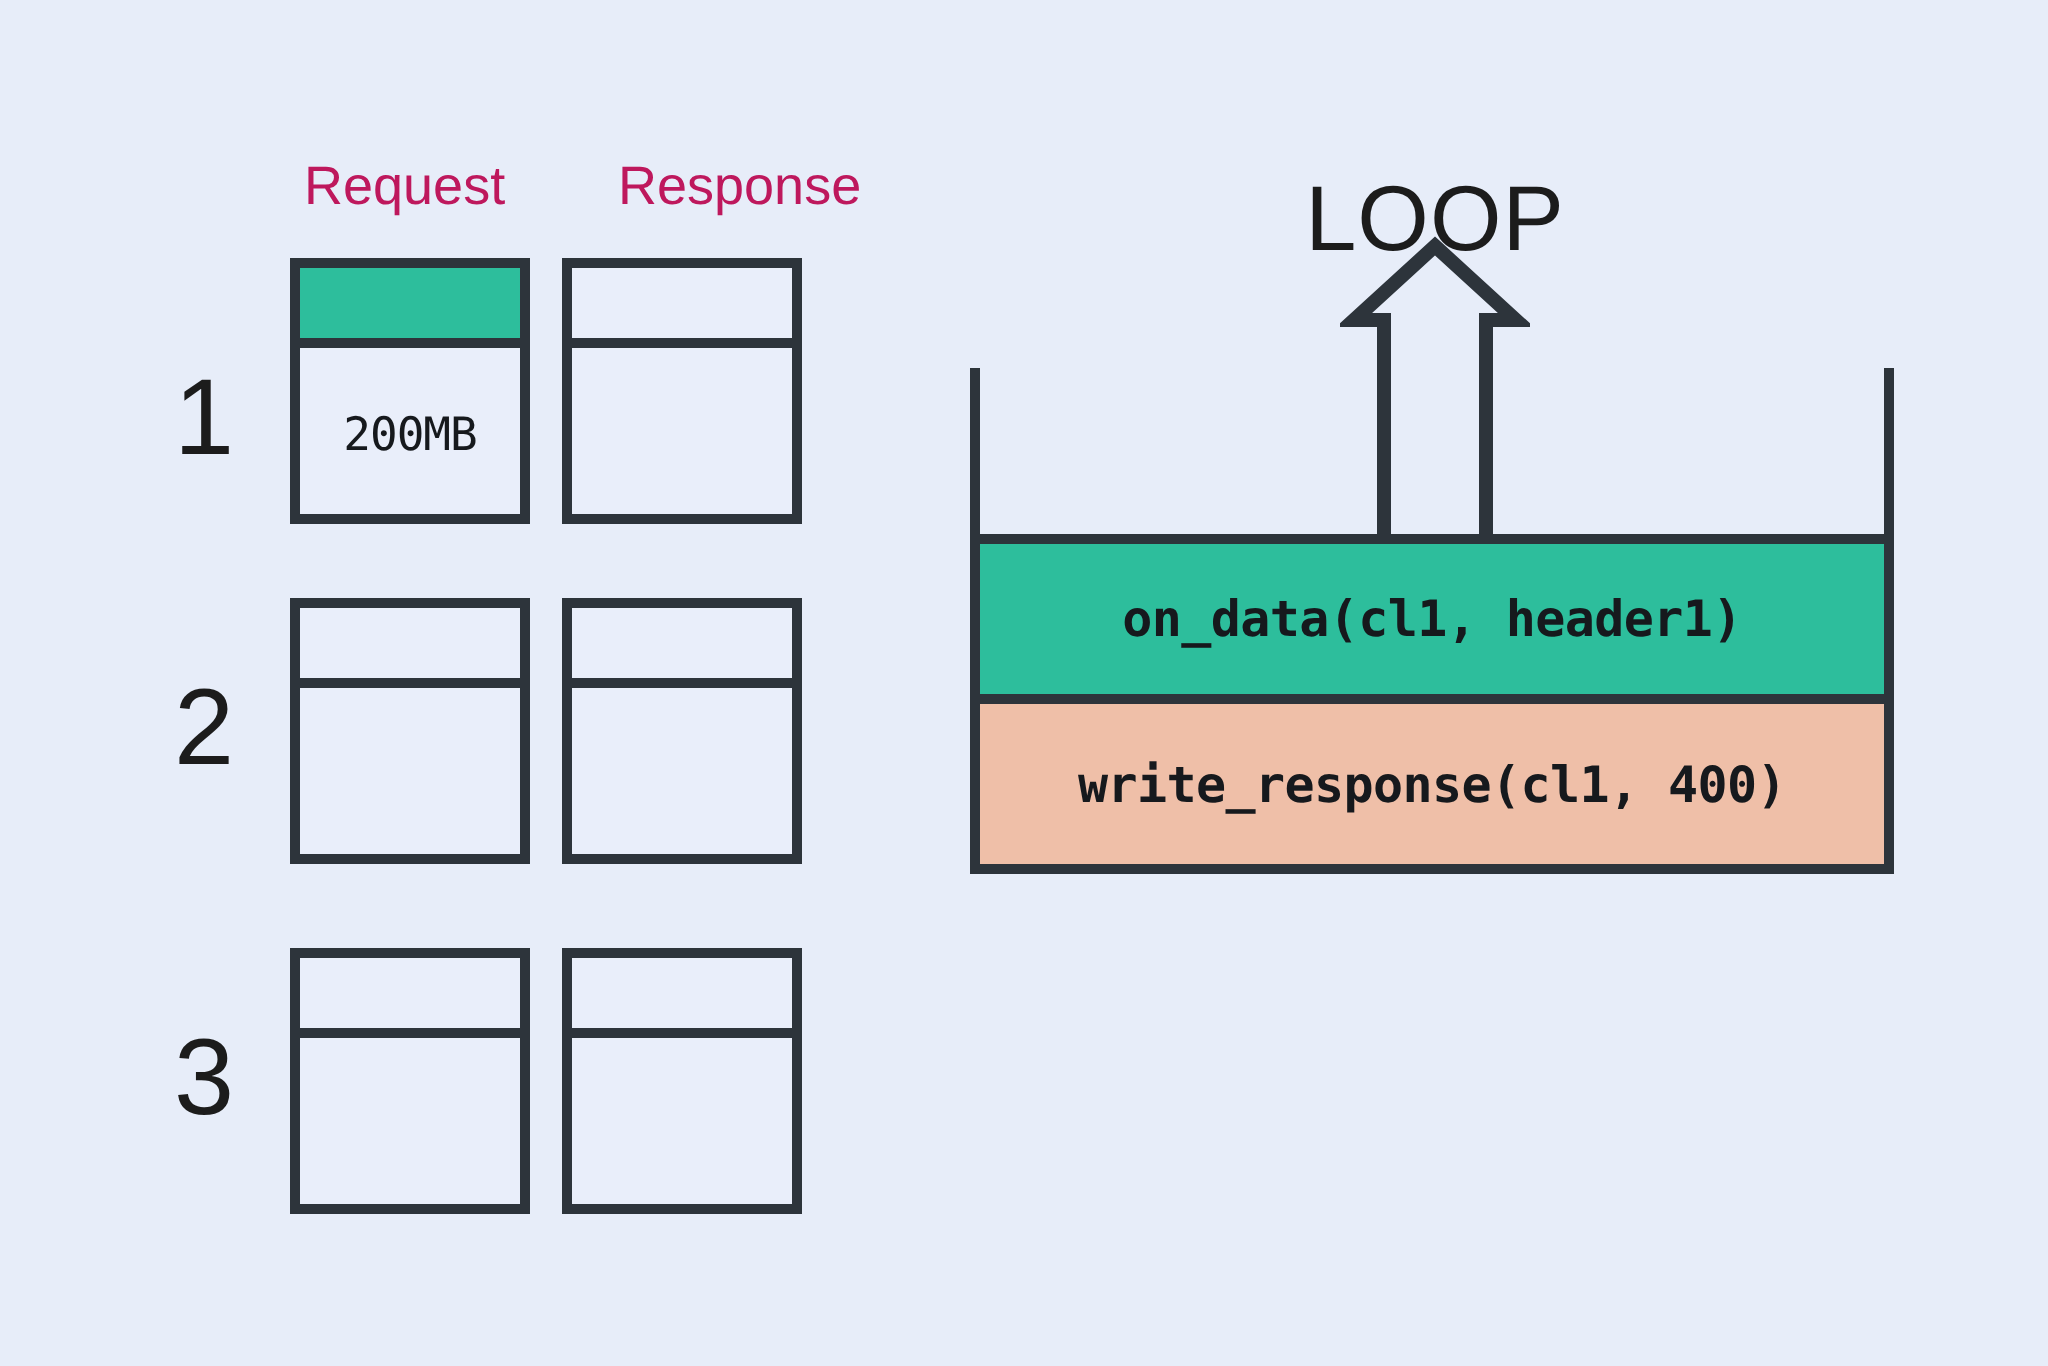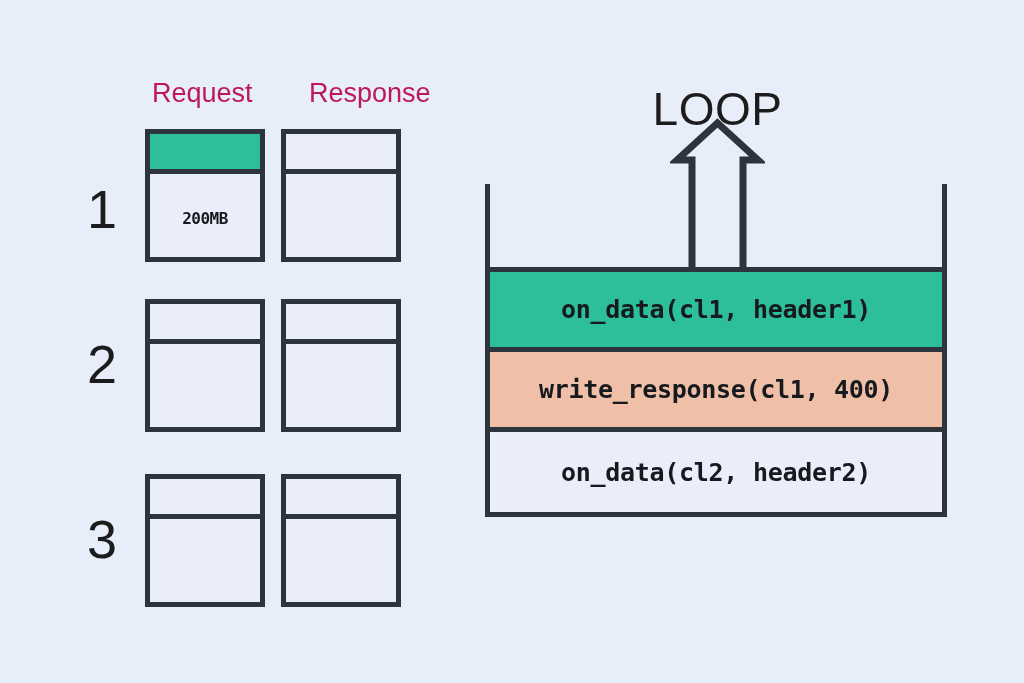--- a/index.html
+++ b/index.html
@@ -64,22 +64,22 @@
     background: #2dbe9c;
   }
   .msgbox .mb-body {
     box-sizing: border-box;
     height: 88px;
     width: 100%;
     display: flex;
     align-items: center;
     justify-content: center;
     font-family: "DejaVu Sans Mono", monospace;
-    font-weight: bold;
-    font-size: 16px;
+    font-weight: normal;
+    font-size: 23px;
     color: #16191d;
     letter-spacing: -0.5px;
   }
 
   
   #stack-wrap {
     position: absolute;
     left: 485px;
     top: 184px;
     width: 467px;
@@ -201,19 +201,18 @@
       <path d="M 47.5 8 L 88 45 L 73 45 L 73 158 L 22 158 L 22 45 L 7 45 Z" fill="#e7edf9" stroke="#2d343b" stroke-width="7" stroke-linejoin="miter" stroke-linecap="square"></path>
     </svg>
 
     <div id="stack-wrap">
       <div class="stack-wall" id="wall-left"></div>
       <div class="stack-wall" id="wall-right"></div>
 
       <div id="stack-frame">
         <div class="stack-row green">on_data(cl1, header1)</div>
         <div class="stack-row salmon">write_response(cl1, 400)</div>
-        <div class="stack-row">on_data(cl2, header2)</div>
       </div>
     </div>
 
   </div>
 
 </div>
 
 </body></html>

